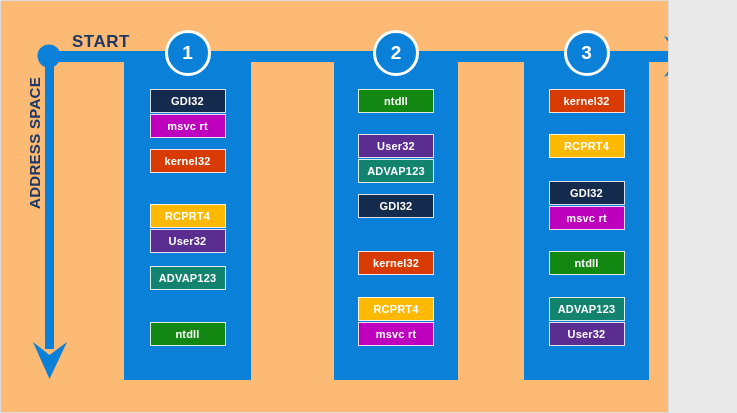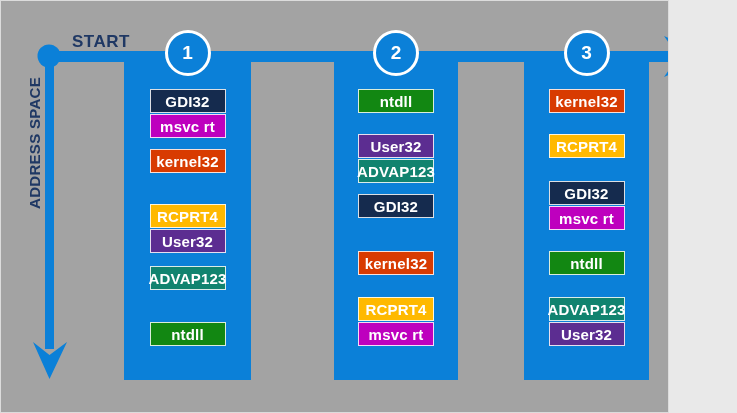--- a/index.html
+++ b/index.html
@@ -1,26 +1,26 @@
 <!DOCTYPE html>
 <html><head>
 <meta charset="utf-8">
 <style>
   html,body{margin:0;padding:0;background:#e9e9e9;font-family:"Liberation Sans",sans-serif;}
   #stage{
-    position:relative;width:669px;height:413px;background:#a3a3a3;
+    position:relative;width:669px;height:413px;background:#fdba74;
     border:1px solid #dcdcdc;box-sizing:border-box;overflow:hidden;
   }
   #arrow-layer{position:absolute;left:0;top:0;width:737px;height:413px;z-index:2;}
   .column{position:absolute;top:55px;height:324px;z-index:1;}
   .block{
     position:absolute;left:50%;transform:translateX(-50%);
     width:76px;height:24px;box-sizing:border-box;
     border:1px solid rgba(255,255,255,0.85);
-    color:#ffffff;font-size:15px;font-weight:700;
+    color:#ffffff;font-size:11px;font-weight:700;
     display:flex;align-items:center;justify-content:center;
     white-space:nowrap;letter-spacing:0.2px;text-align:right;
   }
   .step-circle{
     position:absolute;top:29px;width:40px;height:40px;border-radius:50%;
     border:3px solid #ffffff;z-index:3;
     display:flex;align-items:center;justify-content:center;
     color:#ffffff;font-size:19px;font-weight:700;
   }
   .start-label{

